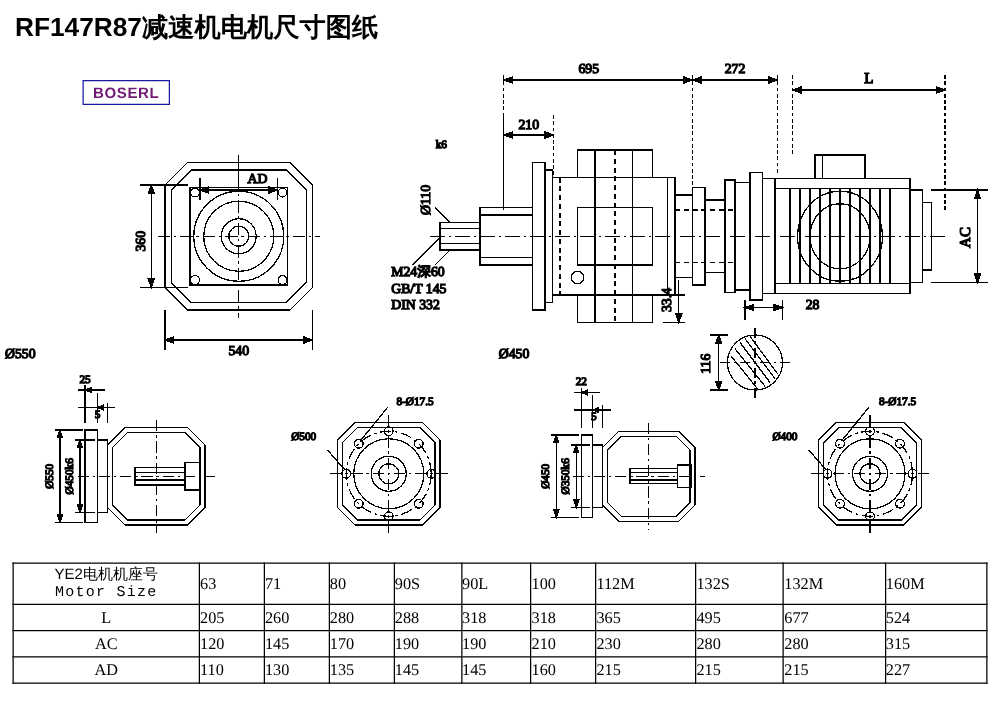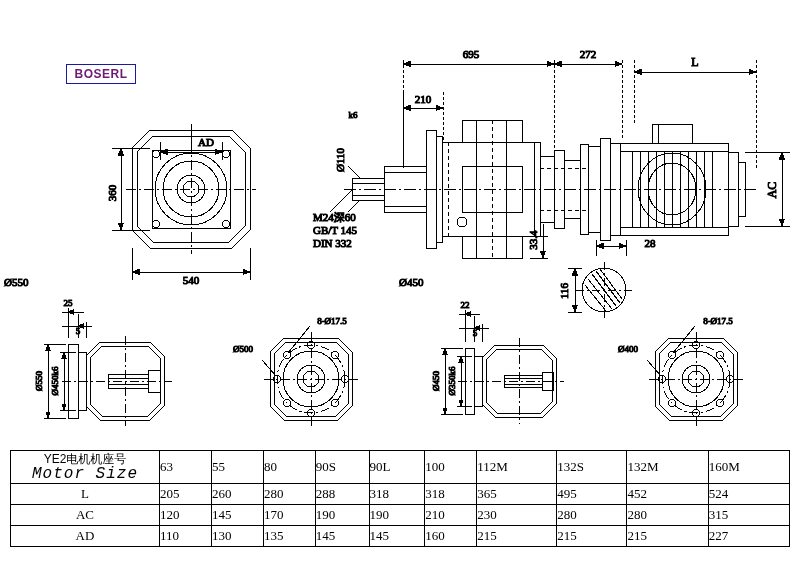--- a/index.html
+++ b/index.html
@@ -90,39 +90,39 @@
     padding: 0 4px;
   }
   .hdr-cn {
     font-family: "Liberation Sans", sans-serif;
     font-size: 12px;
     display: block;
     line-height: 15px;
   }
   .hdr-en {
     font-family: "Liberation Mono", monospace;
-    font-size: 16px;
+    font-size: 12px;
     display: block;
     line-height: 15px;
     letter-spacing: 1px;
-    font-style: italic;
   }
   table.spec tr.head td {
     height: 32px;
   }
   table.spec td.colh {
     font-family: "Liberation Serif", serif;
     font-size: 13px;
   }
 </style>
 </head>
 <body>
 
 <div id="page">
 
+  <div class="title">RF147R87减速机电机尺寸图纸</div>
 
   <div class="logo">BOSERL</div>
 
   <svg class="drawing" width="800" height="450" viewBox="0 0 800 450">
     <g stroke="#000" fill="none" stroke-width="1" shape-rendering="crispEdges">
 
       <g>
 
         <path d="M132,148 L150,130 L232,130 L250,148 L250,230 L232,248 L150,248 L132,230 Z"></path>
 
@@ -457,41 +457,41 @@
   </svg>
 
   <table class="spec">
     <tbody>
       <tr class="head">
         <td class="hdr">
           <span class="hdr-cn">YE2电机机座号</span>
           <span class="hdr-en">Motor Size</span>
         </td>
         <td class="colh">63</td>
-        <td class="colh">55</td>
+        <td class="colh">71</td>
         <td class="colh">80</td>
         <td class="colh">90S</td>
         <td class="colh">90L</td>
         <td class="colh">100</td>
         <td class="colh">112M</td>
         <td class="colh">132S</td>
         <td class="colh">132M</td>
         <td class="colh">160M</td>
       </tr>
       <tr>
         <td class="hdr">L</td>
         <td>205</td>
         <td>260</td>
         <td>280</td>
         <td>288</td>
         <td>318</td>
         <td>318</td>
         <td>365</td>
         <td>495</td>
-        <td>452</td>
+        <td>677</td>
         <td>524</td>
       </tr>
       <tr>
         <td class="hdr">AC</td>
         <td>120</td>
         <td>145</td>
         <td>170</td>
         <td>190</td>
         <td>190</td>
         <td>210</td>

